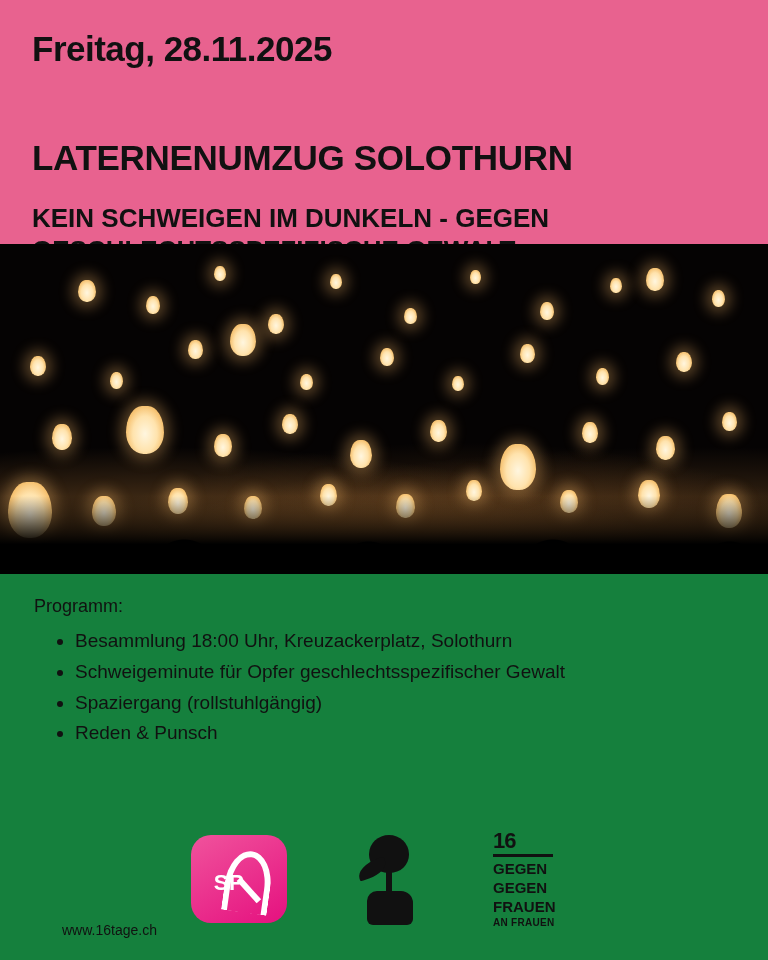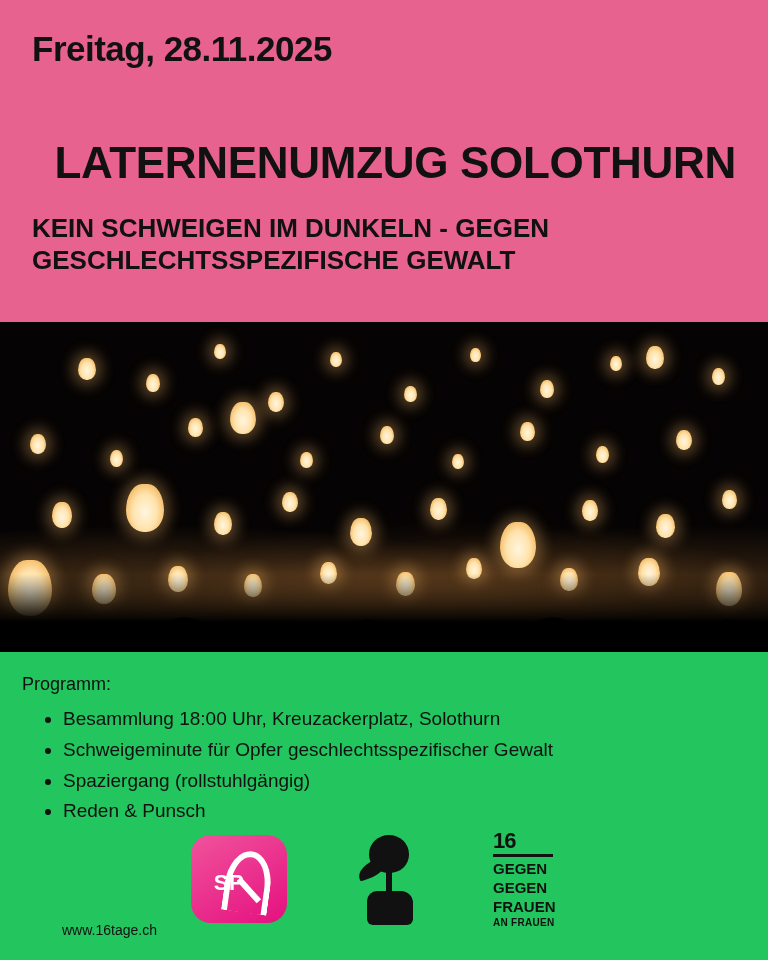--- a/index.html
+++ b/index.html
@@ -19,40 +19,39 @@
     height: 960px;
     display: flex;
     flex-direction: column;
   }
 
   
   .header {
     background: #e8628f;
     padding: 22px 32px 18px 32px;
     box-sizing: border-box;
-    height: 322px;
+    height: 244px;
     display: flex;
     flex-direction: column;
   }
   .date-line {
     font-size: 35px;
     font-weight: bold;
     color: #111111;
     letter-spacing: -0.5px;
     line-height: 1.1;
     margin-top: 8px;
   }
   .title-main {
-    font-size: 44px;
+    font-size: 35px;
     font-weight: bold;
     color: #111111;
     letter-spacing: -0.3px;
     line-height: 1.1;
     margin-top: 70px;
-    text-align: right;
   }
   .subtitle {
     font-size: 26px;
     font-weight: bold;
     color: #111111;
     line-height: 1.22;
     margin-top: 26px;
     max-width: 660px;
   }
 
@@ -90,22 +89,22 @@
       radial-gradient(circle at 60% 100%, #000 0 26px, transparent 27px),
       radial-gradient(circle at 72% 100%, #000 0 34px, transparent 35px),
       radial-gradient(circle at 84% 100%, #000 0 28px, transparent 29px),
       radial-gradient(circle at 95% 100%, #000 0 32px, transparent 33px),
       linear-gradient(to top, #000 0%, #000 38%, rgba(0,0,0,0) 100%);
   }
 
   
   .program {
     flex: 1;
-    background: #22c55e;
-    padding: 22px 32px 0 20px;
+    background: #15803d;
+    padding: 22px 32px 0 32px;
     box-sizing: border-box;
     position: relative;
   }
   .program-label {
     font-size: 18px;
     color: #111111;
     margin: 0 0 6px 2px;
   }
   .program-list {
     margin: 9px;

